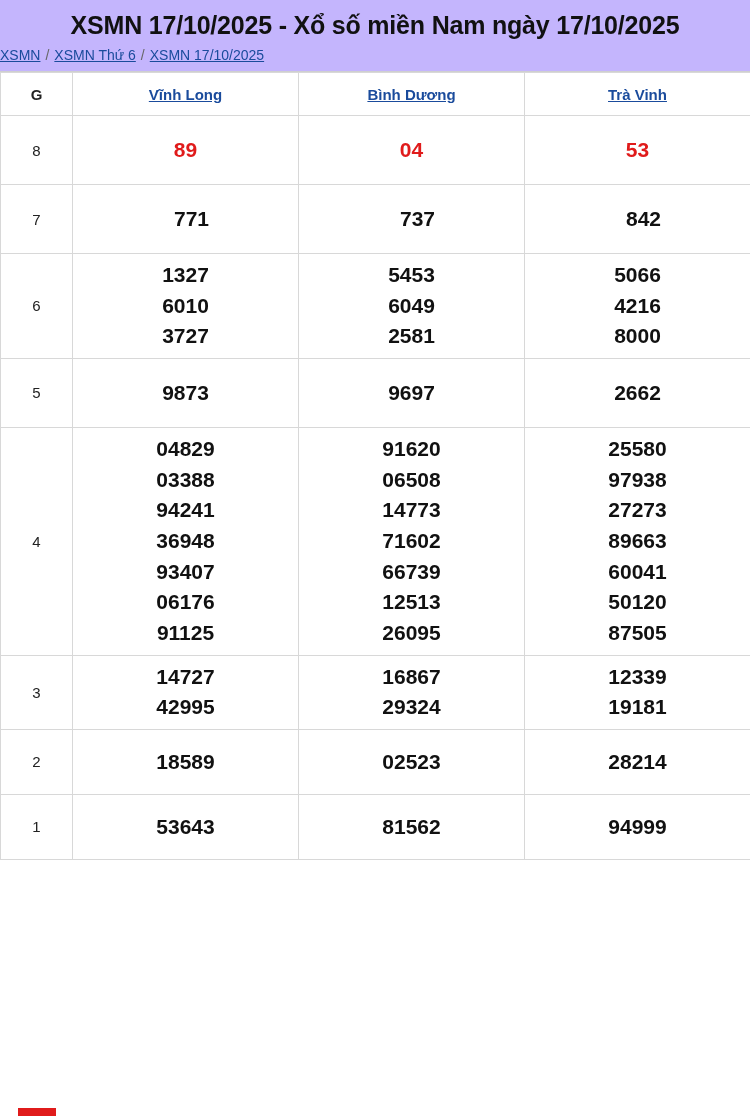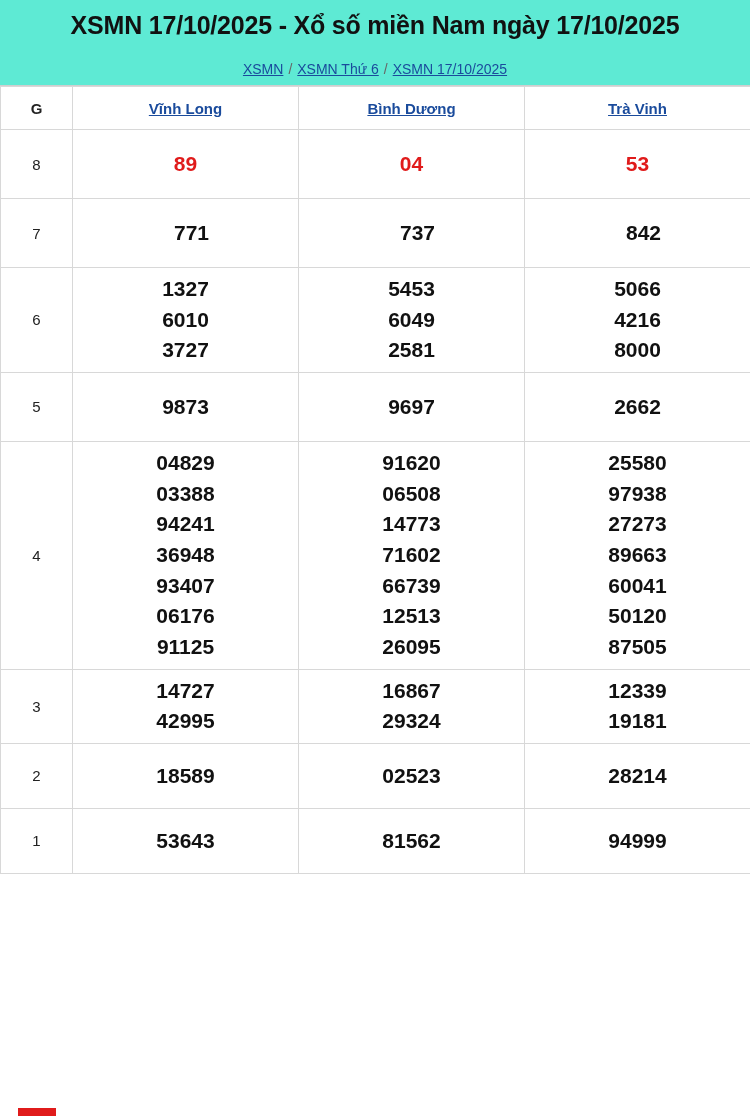--- a/index.html
+++ b/index.html
@@ -14,38 +14,37 @@
     color: #000000;
     overflow: hidden;
   }
   .page {
     width: 750px;
     height: 1116px;
     position: relative;
     box-sizing: border-box;
   }
   .header {
-    background: #5eead4;
+    background: #c4b5fd;
     border-bottom: 1px solid #cfcfcf;
     padding: 10px 0 8px 0;
     text-align: center;
   }
   .header-title {
     font-size: 25px;
     font-weight: bold;
     color: #111111;
     line-height: 1.2;
     letter-spacing: -0.2px;
   }
   .breadcrumb {
-    margin-top: 21px;
+    margin-top: 7px;
     font-size: 14px;
     color: #444444;
     display: flex;
-    justify-content: center;
     align-items: center;
     gap: 5px;
   }
   .breadcrumb a {
     color: #1a4b9c;
     text-decoration: underline;
     cursor: pointer;
   }
   .breadcrumb .sep {
     color: #666666;

